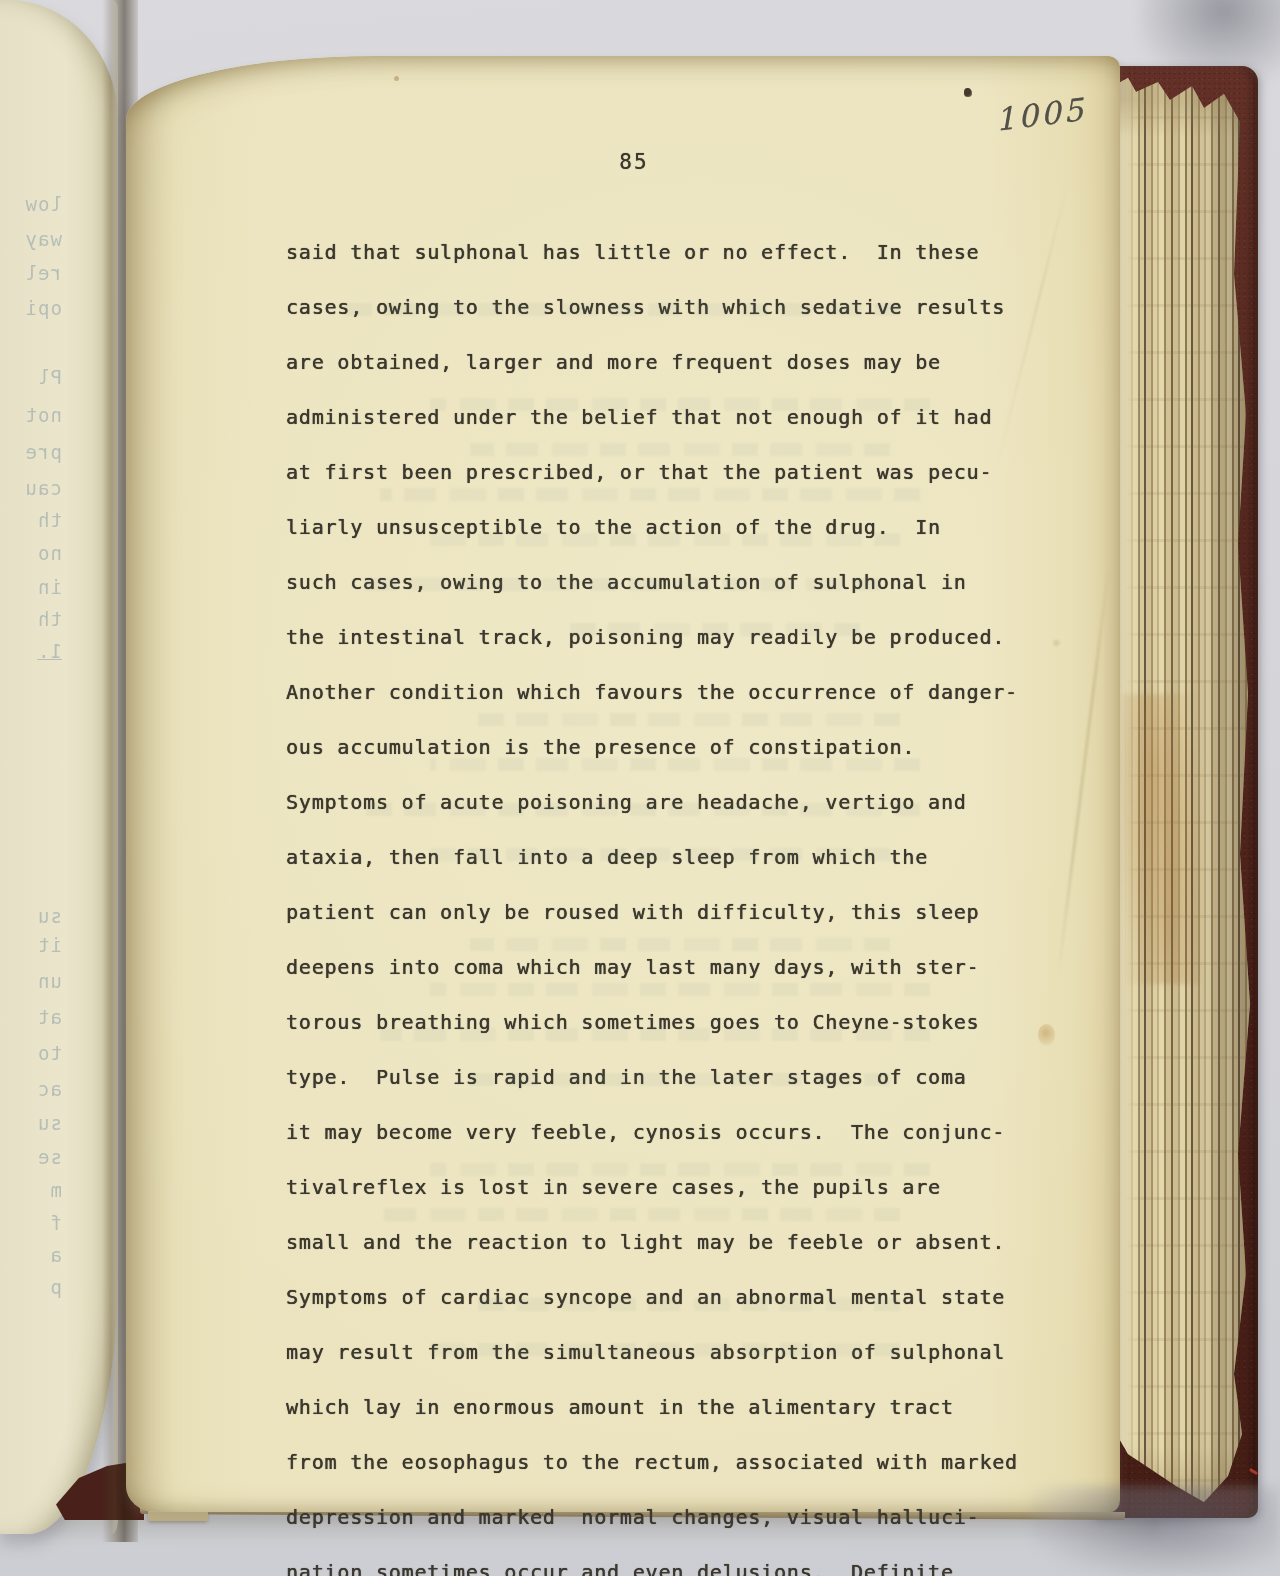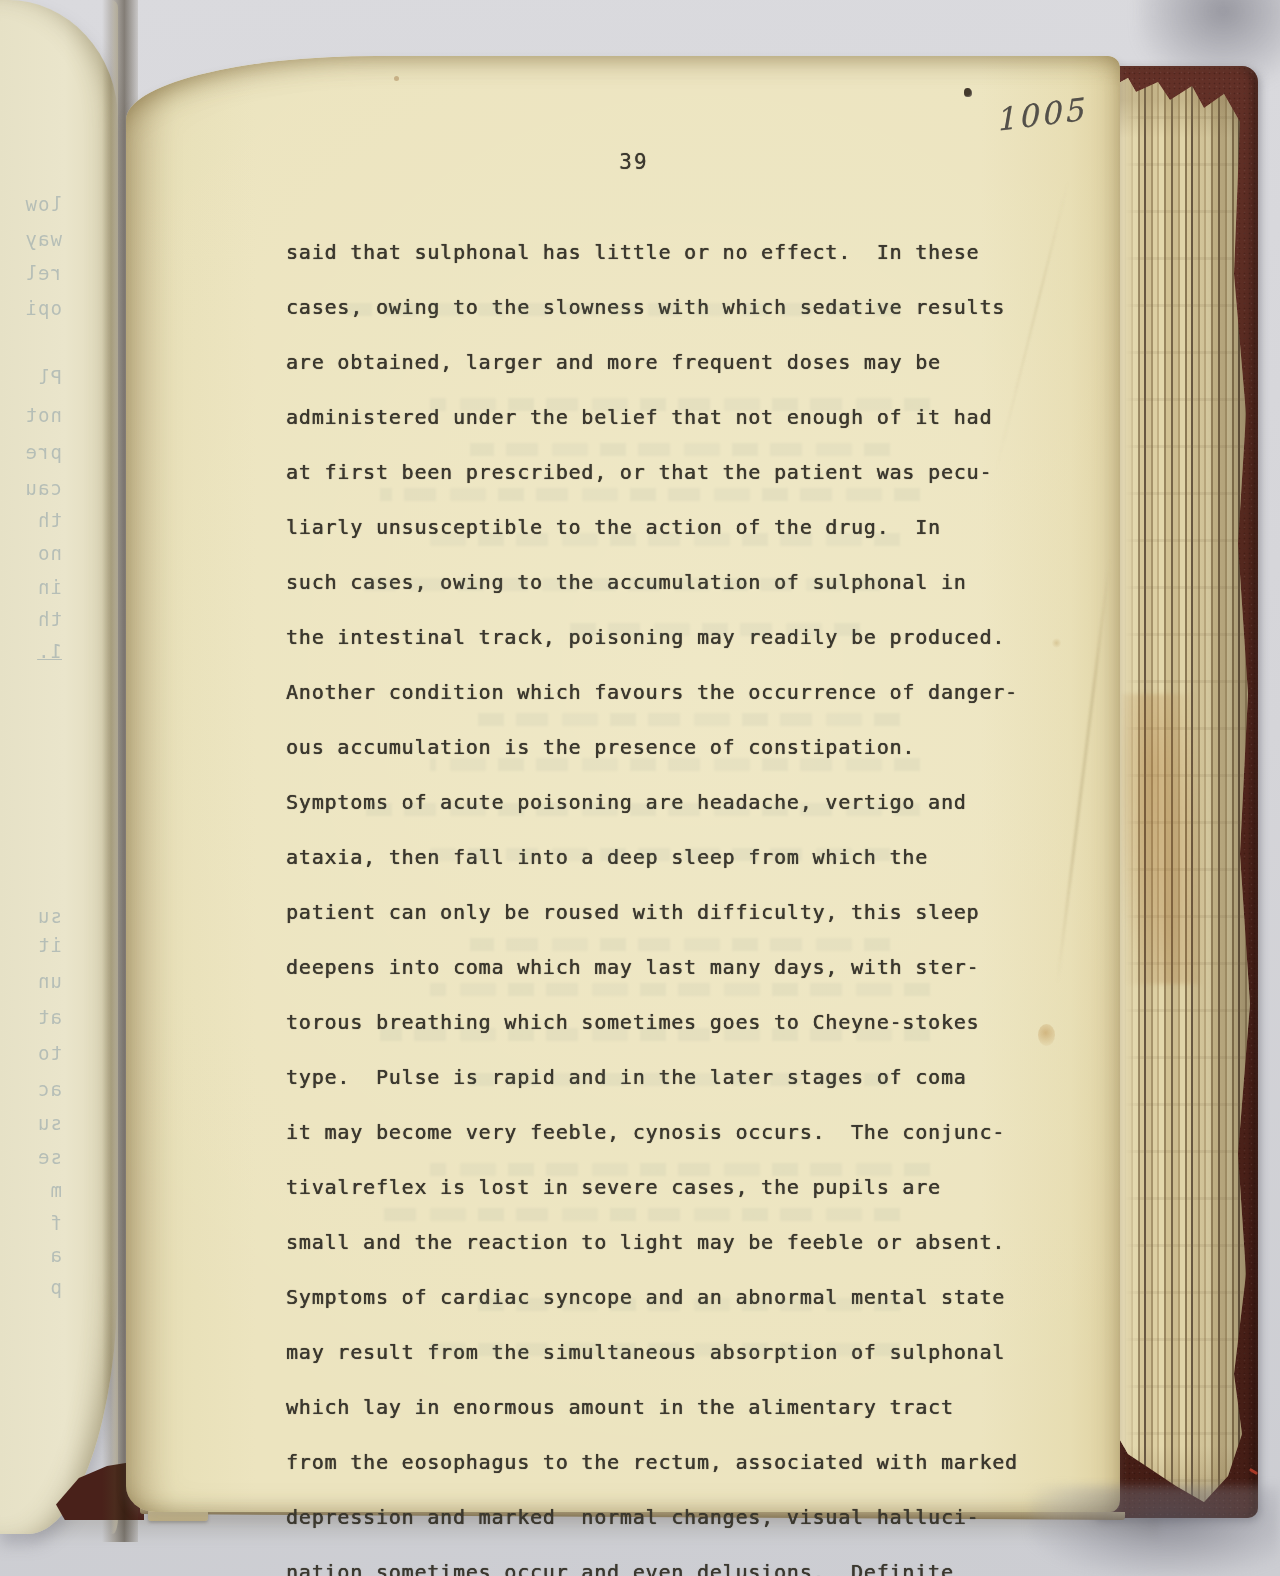--- a/index.html
+++ b/index.html
@@ -157,21 +157,21 @@
 
   <div class="gutter-cover-wedge"></div>
   <div class="page-gutter"></div>
   <div class="page-bottom-edge"></div>
   <div class="bottom-tab"></div>
 
   <div class="manuscript-page">
     <div class="speck-1"></div>
     <div class="ink-spot"></div>
     <div class="handwritten-number">1005</div>
-    <div class="page-number">39</div>
+    <div class="page-number">85</div>
     <div class="typed-body">said that sulphonal has little or no effect.  In these
 cases, owing to the slowness with which sedative results
 are obtained, larger and more frequent doses may be
 administered under the belief that not enough of it had
 at first been prescribed, or that the patient was pecu-
 liarly unsusceptible to the action of the drug.  In
 such cases, owing to the accumulation of sulphonal in
 the intestinal track, poisoning may readily be produced.
 Another condition which favours the occurrence of danger-
 ous accumulation is the presence of constipation.

